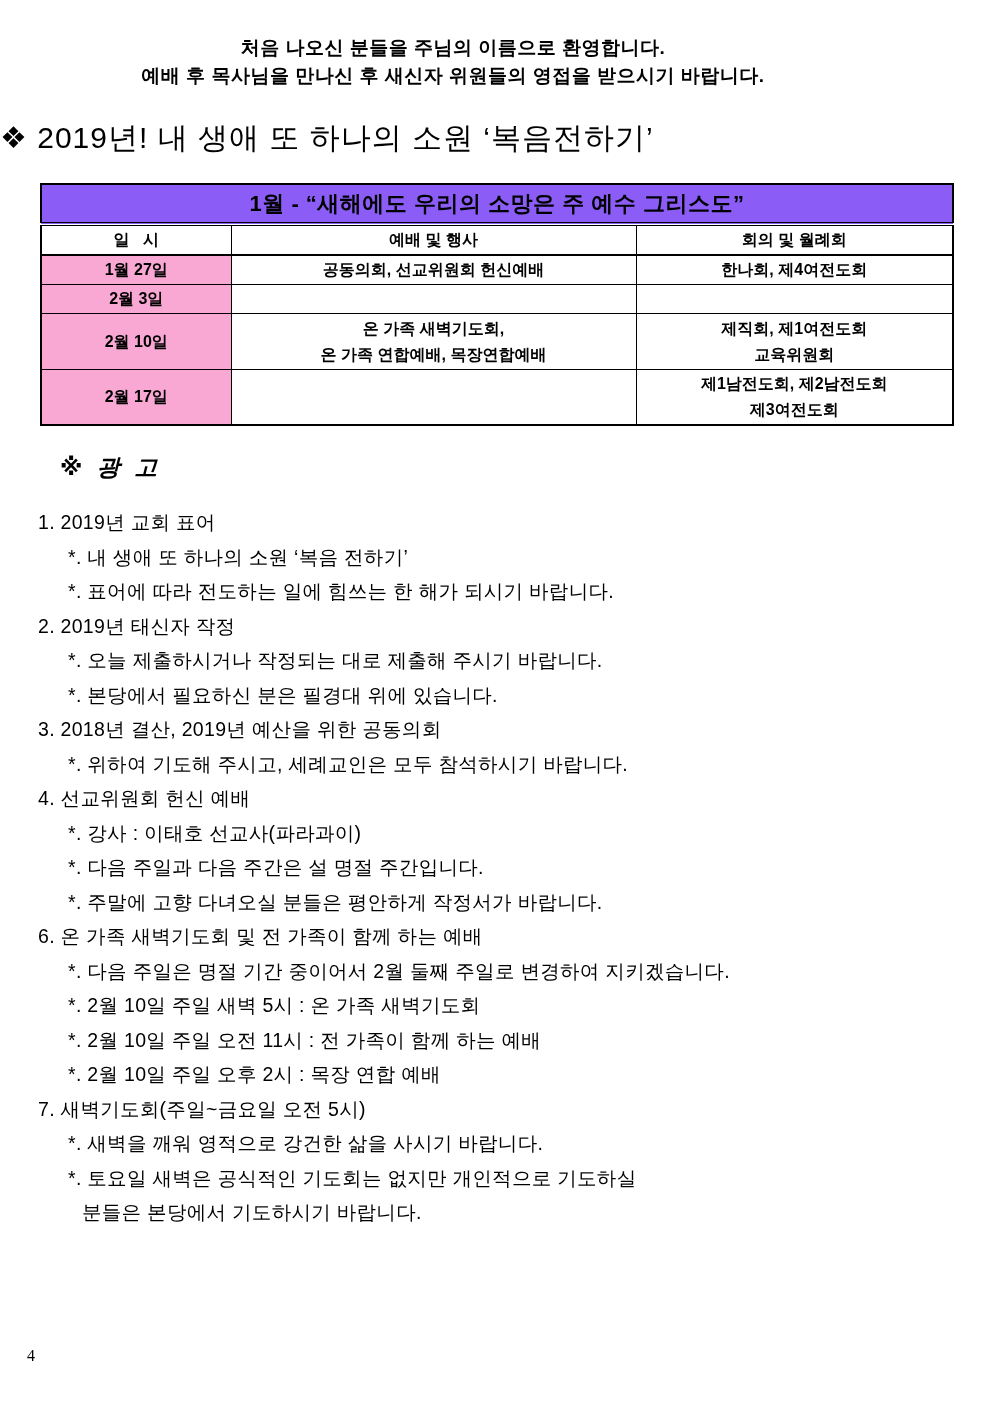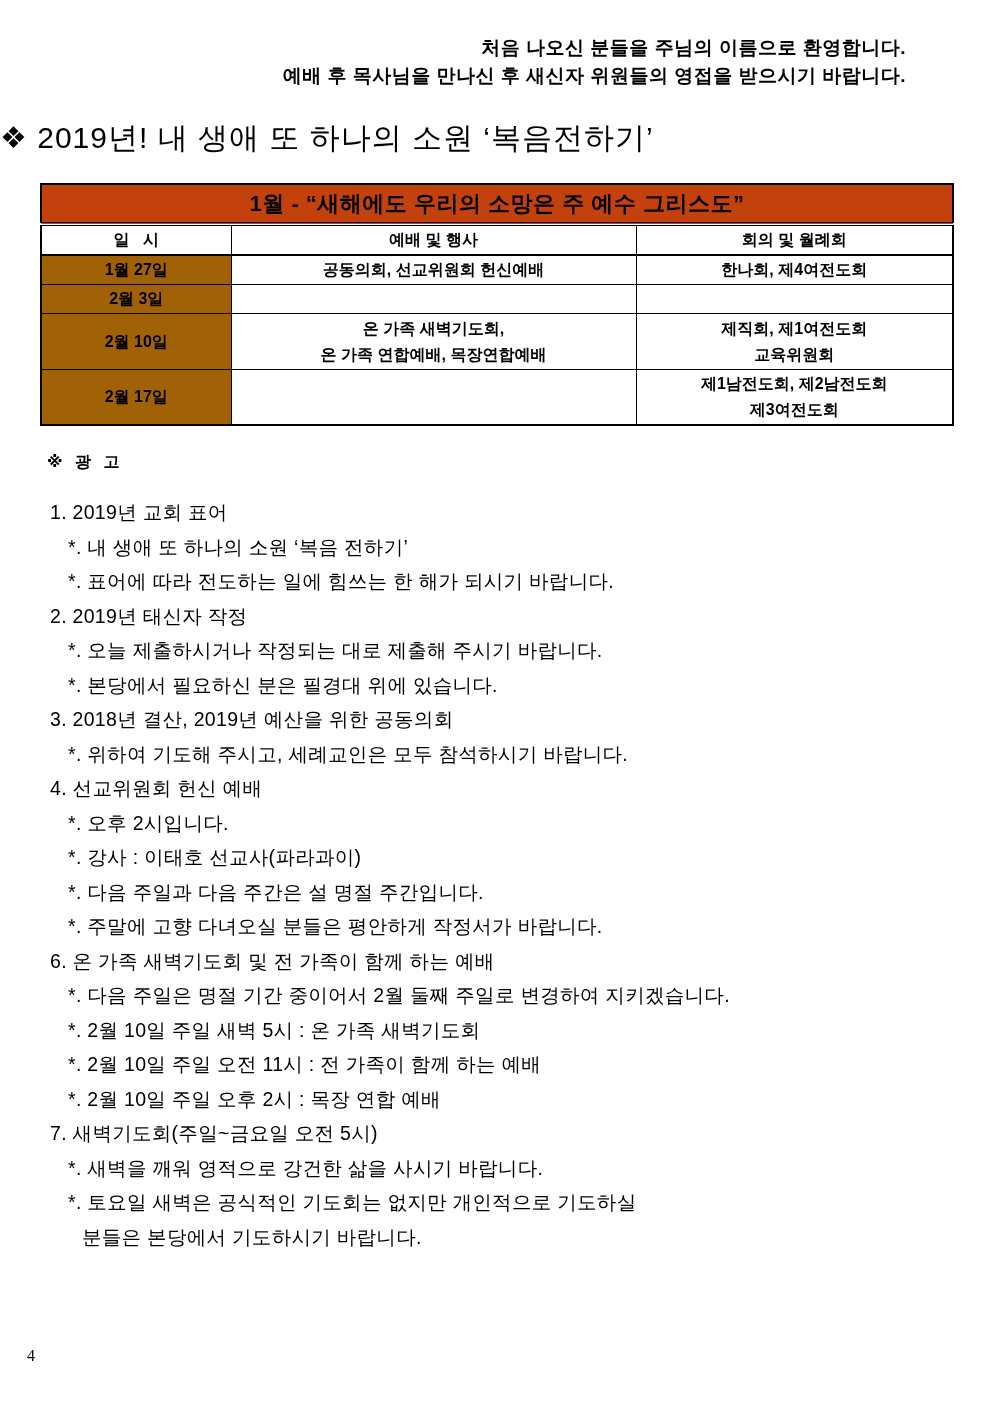--- a/index.html
+++ b/index.html
@@ -7,21 +7,21 @@
   body {
     width: 992px; height: 1403px;
     position: relative;
     font-family: "Liberation Sans", "DejaVu Sans", sans-serif;
     color: #000000;
     overflow: hidden;
   }
   .notice {
     margin-top: 34px;
     padding-right: 86px;
-    text-align: right;
+    text-align: center;
     font-size: 19px;
     font-weight: bold;
     line-height: 28px;
     letter-spacing: 0.5px;
   }
   .doc-title {
     margin-top: 28px;
     text-align: left;
     font-size: 30px;
     font-weight: normal;
@@ -37,48 +37,49 @@
   table.schedule td, table.schedule th {
     border: 1px solid #000;
     text-align: center;
     vertical-align: middle;
     font-size: 16px;
     font-weight: bold;
     line-height: 26px;
     padding: 1px 4px;
   }
   table.schedule .title-row th {
-    background: #c2410c;
+    background: #8b5cf6;
     font-size: 22px;
     height: 40px;
     border-bottom: 4px double #000;
     letter-spacing: 0.5px;
   }
   table.schedule .head-row td {
     height: 28px;
     border-bottom: 2px solid #000;
     white-space: pre;
   }
-  table.schedule td.date-cell { background: #a16207; }
+  table.schedule td.date-cell { background: #f9a8d4; }
   table.schedule tr.r1 td, table.schedule tr.r2 td { height: 29px; }
   table.schedule tr.r3 td { height: 56px; }
   table.schedule tr.r4 td { height: 54px; }
   .ad-heading {
-    margin: 26px 0 0 47px;
-    font-size: 16px;
+    margin: 26px 0 0 60px;
+    font-size: 23px;
     font-weight: bold;
     letter-spacing: 4px;
+    font-style: italic;
   }
   .ad-list {
     margin: 22px 0 0 38px;
     font-size: 19.5px;
     line-height: 34.5px;
     letter-spacing: 0.3px;
   }
-  .lvl1 { margin-left: 12px; }
+  .lvl1 { margin-left: 0; }
   .lvl2 { margin-left: 30px; }
   .lvl3 { margin-left: 44px; }
   .page-num {
     position: absolute;
     left: 27px;
     bottom: 38px;
     font-size: 16px;
     font-family: "Liberation Serif", "DejaVu Serif", serif;
   }
 </style>
@@ -147,21 +148,20 @@
   <div class="lvl2">*. 표어에 따라 전도하는 일에 힘쓰는 한 해가 되시기 바랍니다.</div>
 
   <div class="lvl1">2. 2019년 태신자 작정</div>
   <div class="lvl2">*. 오늘 제출하시거나 작정되는 대로 제출해 주시기 바랍니다.</div>
   <div class="lvl2">*. 본당에서 필요하신 분은 필경대 위에 있습니다.</div>
 
   <div class="lvl1">3. 2018년 결산, 2019년 예산을 위한 공동의회</div>
   <div class="lvl2">*. 위하여 기도해 주시고, 세례교인은 모두 참석하시기 바랍니다.</div>
 
   <div class="lvl1">4. 선교위원회 헌신 예배</div>
-  <div class="lvl2">*. 오후 2시입니다.</div>
   <div class="lvl2">*. 강사 : 이태호 선교사(파라과이)</div>
 
   <div class="lvl2">*. 다음 주일과 다음 주간은 설 명절 주간입니다.</div>
   <div class="lvl2">*. 주말에 고향 다녀오실 분들은 평안하게 작정서가 바랍니다.</div>
 
   <div class="lvl1">6. 온 가족 새벽기도회 및 전 가족이 함께 하는 예배</div>
   <div class="lvl2">*. 다음 주일은 명절 기간 중이어서 2월 둘째 주일로 변경하여 지키겠습니다.</div>
   <div class="lvl2">*. 2월 10일 주일 새벽 5시 : 온 가족 새벽기도회</div>
   <div class="lvl2">*. 2월 10일 주일 오전 11시 : 전 가족이 함께 하는 예배</div>
   <div class="lvl2">*. 2월 10일 주일 오후 2시 : 목장 연합 예배</div>

